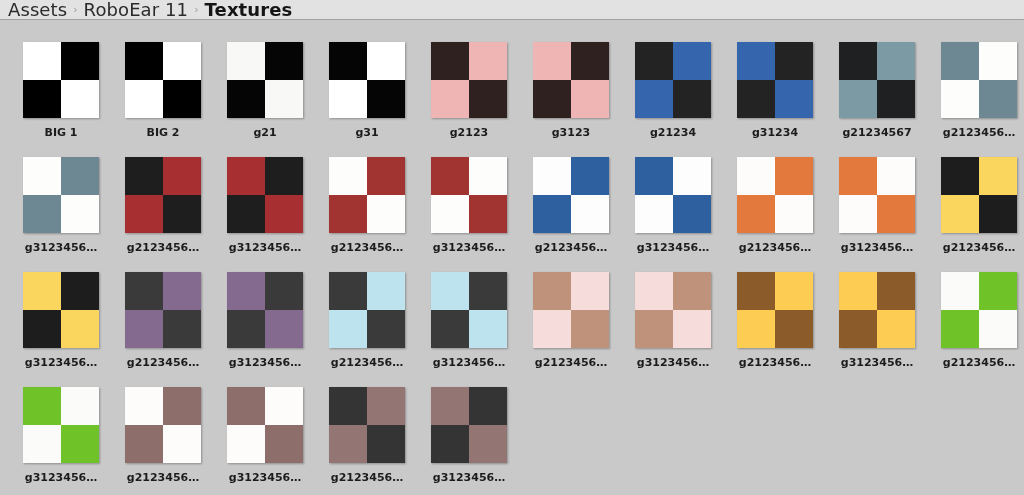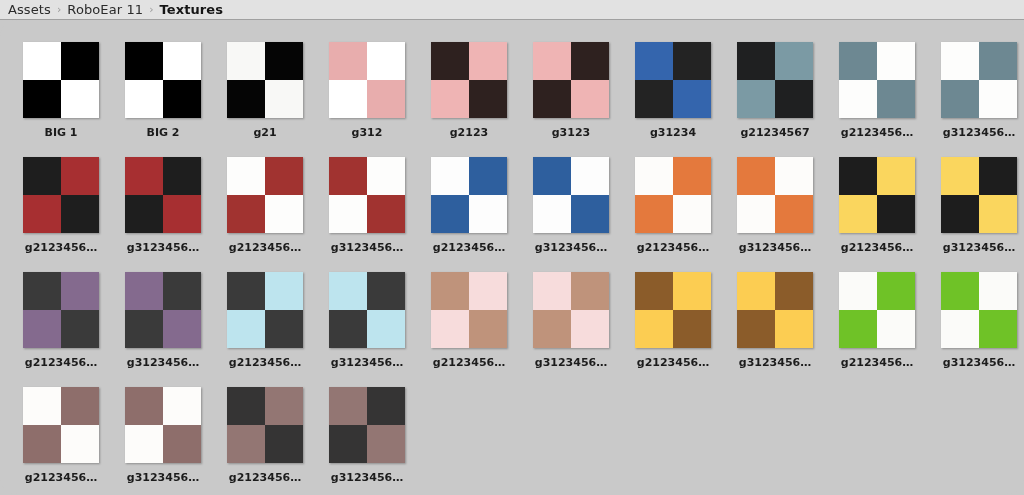--- a/index.html
+++ b/index.html
@@ -19,21 +19,21 @@
   #breadcrumb-bar {
     height: 20px;
     background: #e2e2e2;
     border-bottom: 1px solid #a0a0a0;
     display: flex;
     align-items: center;
     padding: 0 0 0 8px;
     box-sizing: border-box;
   }
   .crumb {
-    font-size: 13px;
+    font-size: 18px;
     color: #2b2b2b;
     letter-spacing: 0.1px;
     white-space: nowrap;
   }
   .crumb.current {
     font-weight: bold;
     color: #151515;
   }
   .crumb-sep {
     color: #9a9a9a;
@@ -127,26 +127,26 @@
       <div class="thumb">
         <div class="cell" style="background: rgb(248, 248, 246);"></div>
         <div class="cell" style="background: rgb(5, 5, 5);"></div>
         <div class="cell" style="background: rgb(5, 5, 5);"></div>
         <div class="cell" style="background: rgb(248, 248, 246);"></div>
       </div>
       <div class="asset-label">g21</div>
     </div>
     <div class="asset-tile">
       <div class="thumb">
-        <div class="cell" style="background: rgb(232, 173, 173);"></div>
-        <div class="cell" style="background: rgb(255, 255, 255);"></div>
-        <div class="cell" style="background: rgb(255, 255, 255);"></div>
-        <div class="cell" style="background: rgb(232, 173, 173);"></div>
-      </div>
-      <div class="asset-label">g312</div>
+        <div class="cell" style="background: rgb(5, 5, 5);"></div>
+        <div class="cell" style="background: rgb(255, 255, 255);"></div>
+        <div class="cell" style="background: rgb(255, 255, 255);"></div>
+        <div class="cell" style="background: rgb(5, 5, 5);"></div>
+      </div>
+      <div class="asset-label">g31</div>
     </div>
     <div class="asset-tile">
       <div class="thumb">
         <div class="cell" style="background: rgb(46, 33, 31);"></div>
         <div class="cell" style="background: rgb(239, 180, 180);"></div>
         <div class="cell" style="background: rgb(239, 180, 180);"></div>
         <div class="cell" style="background: rgb(46, 33, 31);"></div>
       </div>
       <div class="asset-label">g2123</div>
     </div>
@@ -154,20 +154,29 @@
       <div class="thumb">
         <div class="cell" style="background: rgb(239, 180, 180);"></div>
         <div class="cell" style="background: rgb(46, 33, 31);"></div>
         <div class="cell" style="background: rgb(46, 33, 31);"></div>
         <div class="cell" style="background: rgb(239, 180, 180);"></div>
       </div>
       <div class="asset-label">g3123</div>
     </div>
     <div class="asset-tile">
       <div class="thumb">
+        <div class="cell" style="background: rgb(35, 35, 35);"></div>
+        <div class="cell" style="background: rgb(52, 101, 173);"></div>
+        <div class="cell" style="background: rgb(52, 101, 173);"></div>
+        <div class="cell" style="background: rgb(35, 35, 35);"></div>
+      </div>
+      <div class="asset-label">g21234</div>
+    </div>
+    <div class="asset-tile">
+      <div class="thumb">
         <div class="cell" style="background: rgb(52, 101, 173);"></div>
         <div class="cell" style="background: rgb(35, 35, 35);"></div>
         <div class="cell" style="background: rgb(35, 35, 35);"></div>
         <div class="cell" style="background: rgb(52, 101, 173);"></div>
       </div>
       <div class="asset-label">g31234</div>
     </div>
     <div class="asset-tile">
       <div class="thumb">
         <div class="cell" style="background: rgb(31, 32, 33);"></div>

